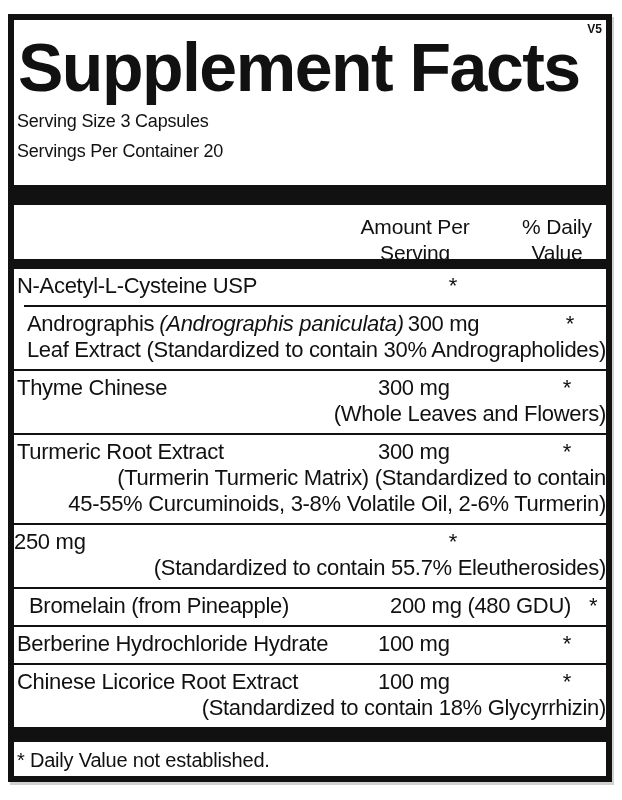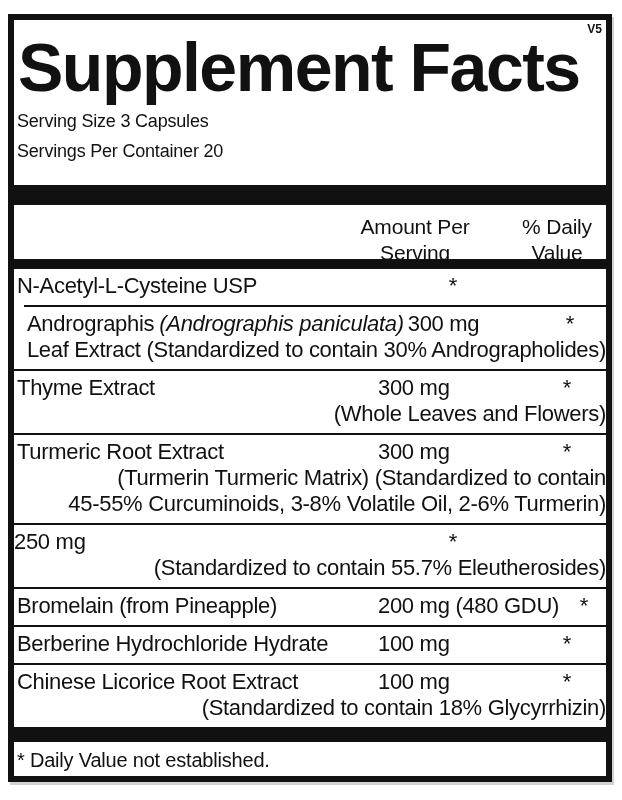--- a/index.html
+++ b/index.html
@@ -66,21 +66,21 @@
   }
   .rows{font-size:22px;letter-spacing:-0.3px;line-height:26px;}
   .row{
     display:grid;
     grid-template-columns:364px 150px 1fr;
     padding:4px 0 6px;
     border-top:2px solid var(--ink);
     overflow:hidden;
   }
   .row.first{border-top:none;}
-  .row.wide-amount{grid-template-columns:364px 1fr 44px;}
+  .row.wide-amount{grid-template-columns:364px 1fr 44px;padding-left:12px;}
   .row.inline-amount{grid-template-columns:1fr 72px;margin-left:10px;}
   .row .name{padding-left:3px;white-space:nowrap;}
   .row .amount{white-space:nowrap;}
   .row .dv{text-align:center;}
   .row .details{grid-column:1 / -1;white-space:nowrap;text-align:right;}
   .latin{font-style:italic;margin-left:5px;}
   .inline-amt{margin-left:4px;}
   .footnote{
     font-size:20px;
     letter-spacing:-0.2px;
@@ -125,21 +125,21 @@
 
     <div class="row inline-amount">
       <div class="name">
         <span>Andrographis</span><span class="latin">(Andrographis paniculata)</span><span class="inline-amt">300 mg</span>
       </div>
       <div class="dv">*</div>
       <div class="details">Leaf Extract (Standardized to contain 30% Andrographolides)</div>
     </div>
 
     <div class="row">
-      <div class="name">Thyme Extract</div>
+      <div class="name">Thyme Chinese</div>
       <div class="amount">300 mg</div>
       <div class="dv">*</div>
       <div class="details">(Whole Leaves and Flowers)</div>
     </div>
 
     <div class="row">
       <div class="name">Turmeric Root Extract</div>
       <div class="amount">300 mg</div>
       <div class="dv">*</div>
       <div class="details">(Turmerin Turmeric Matrix) (Standardized to contain</div>

